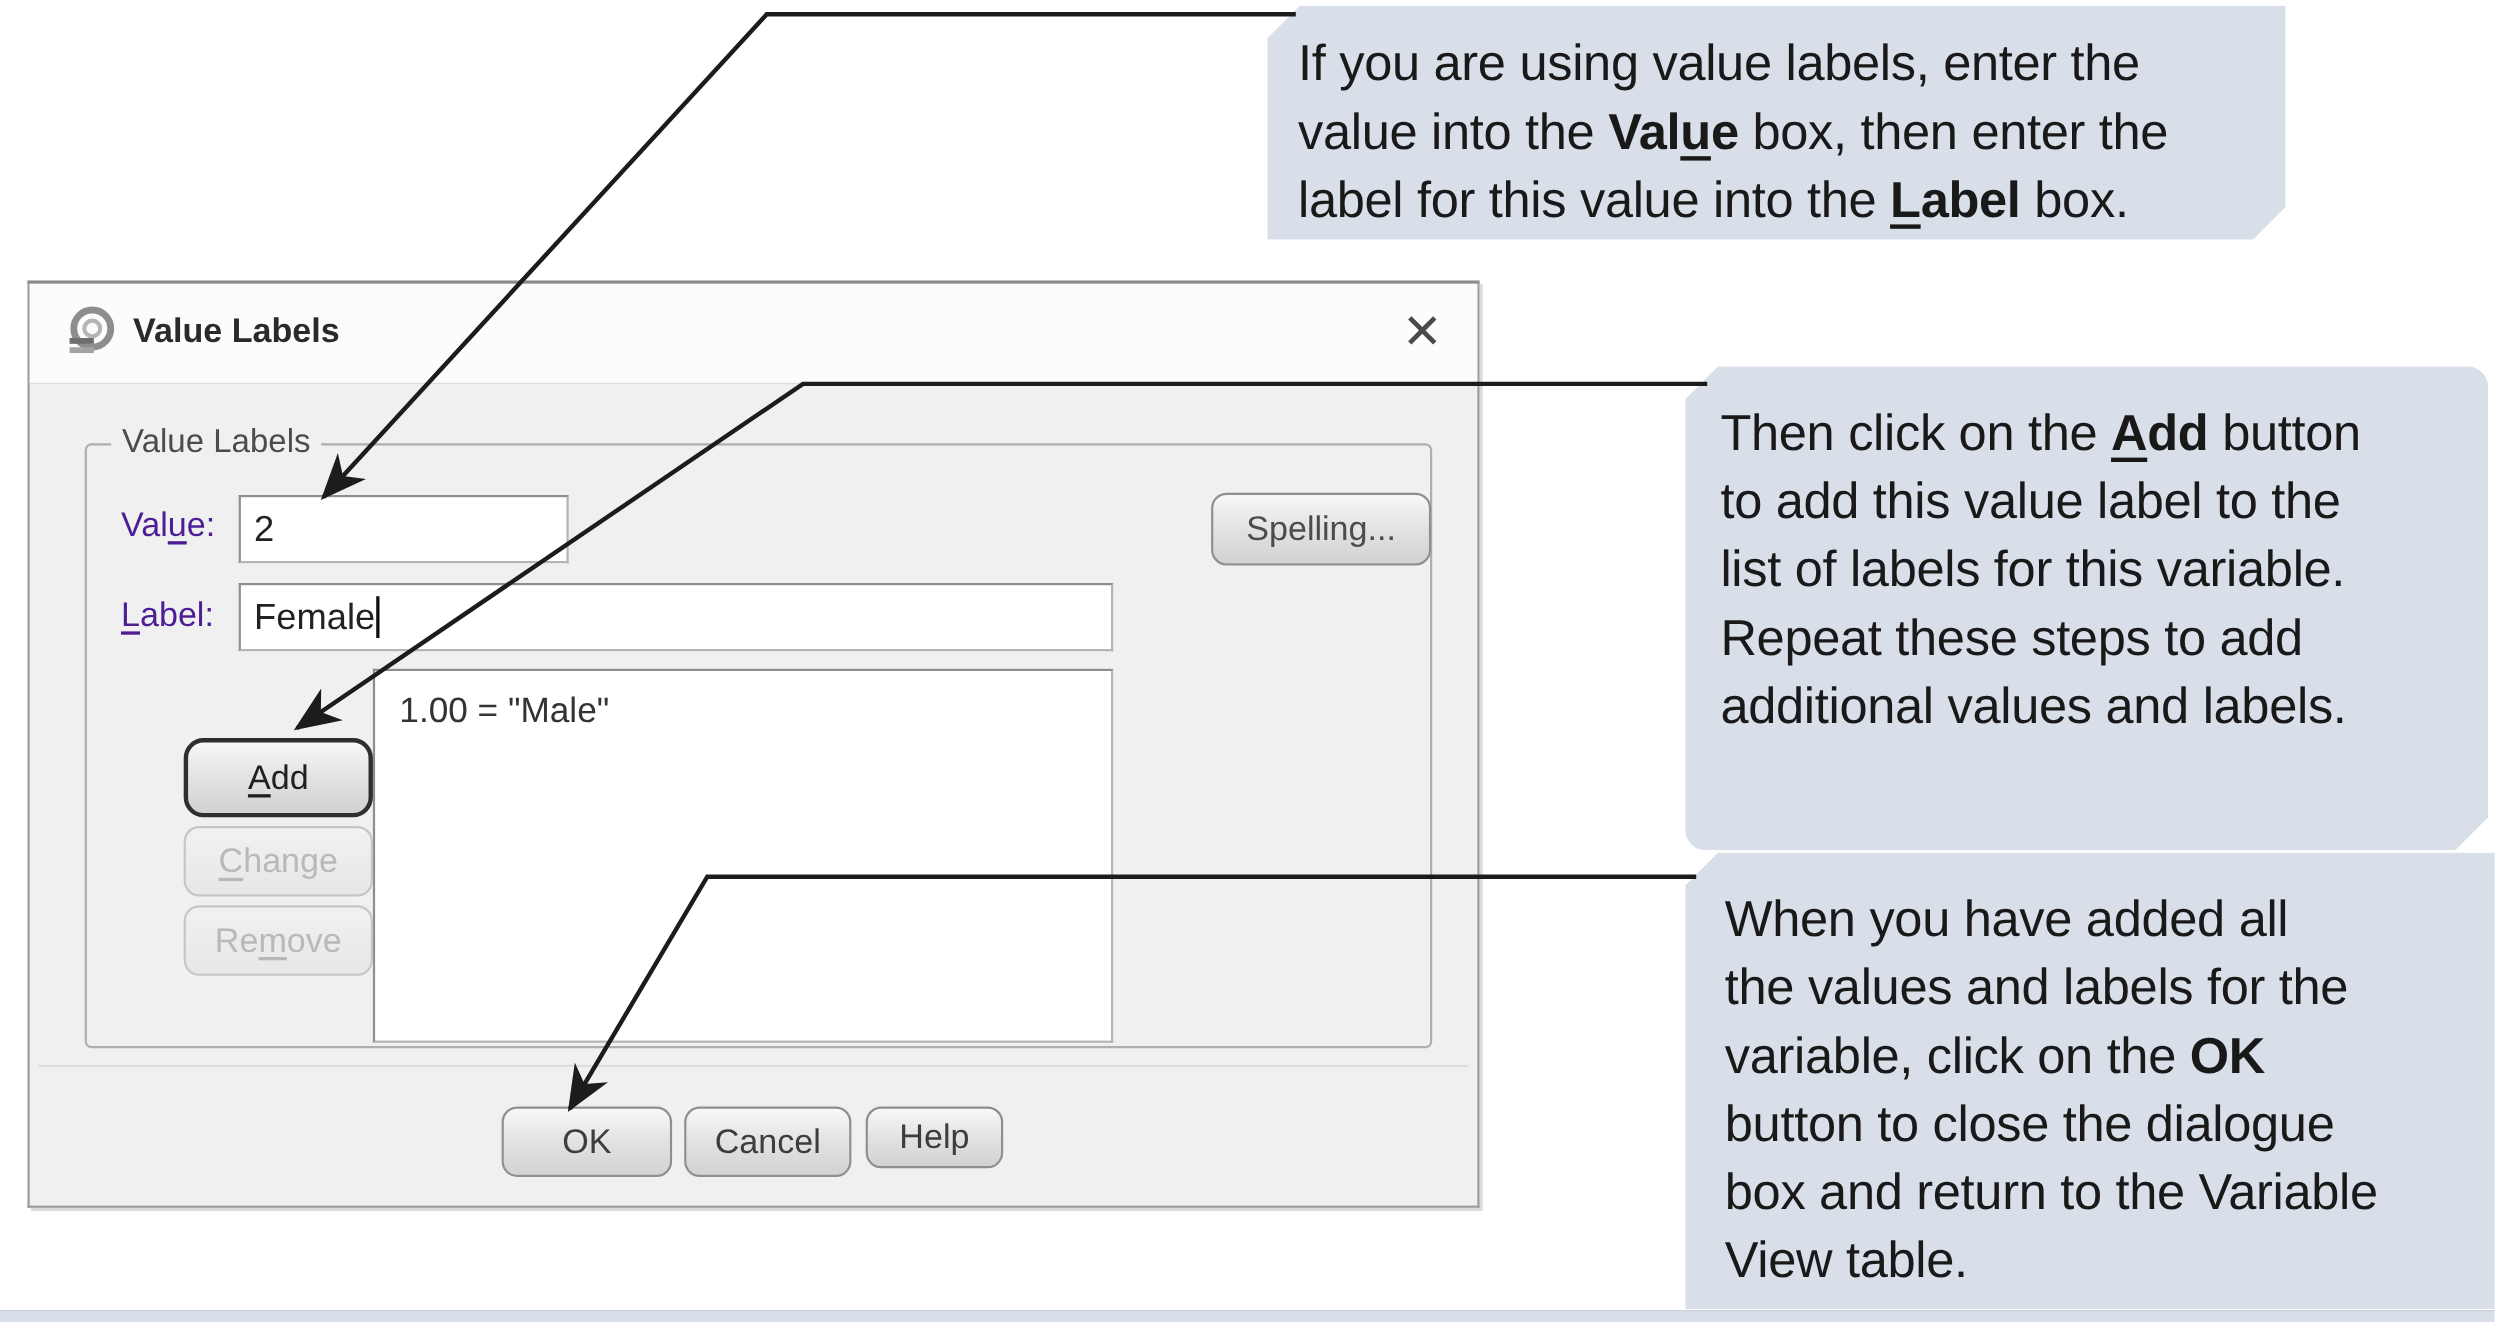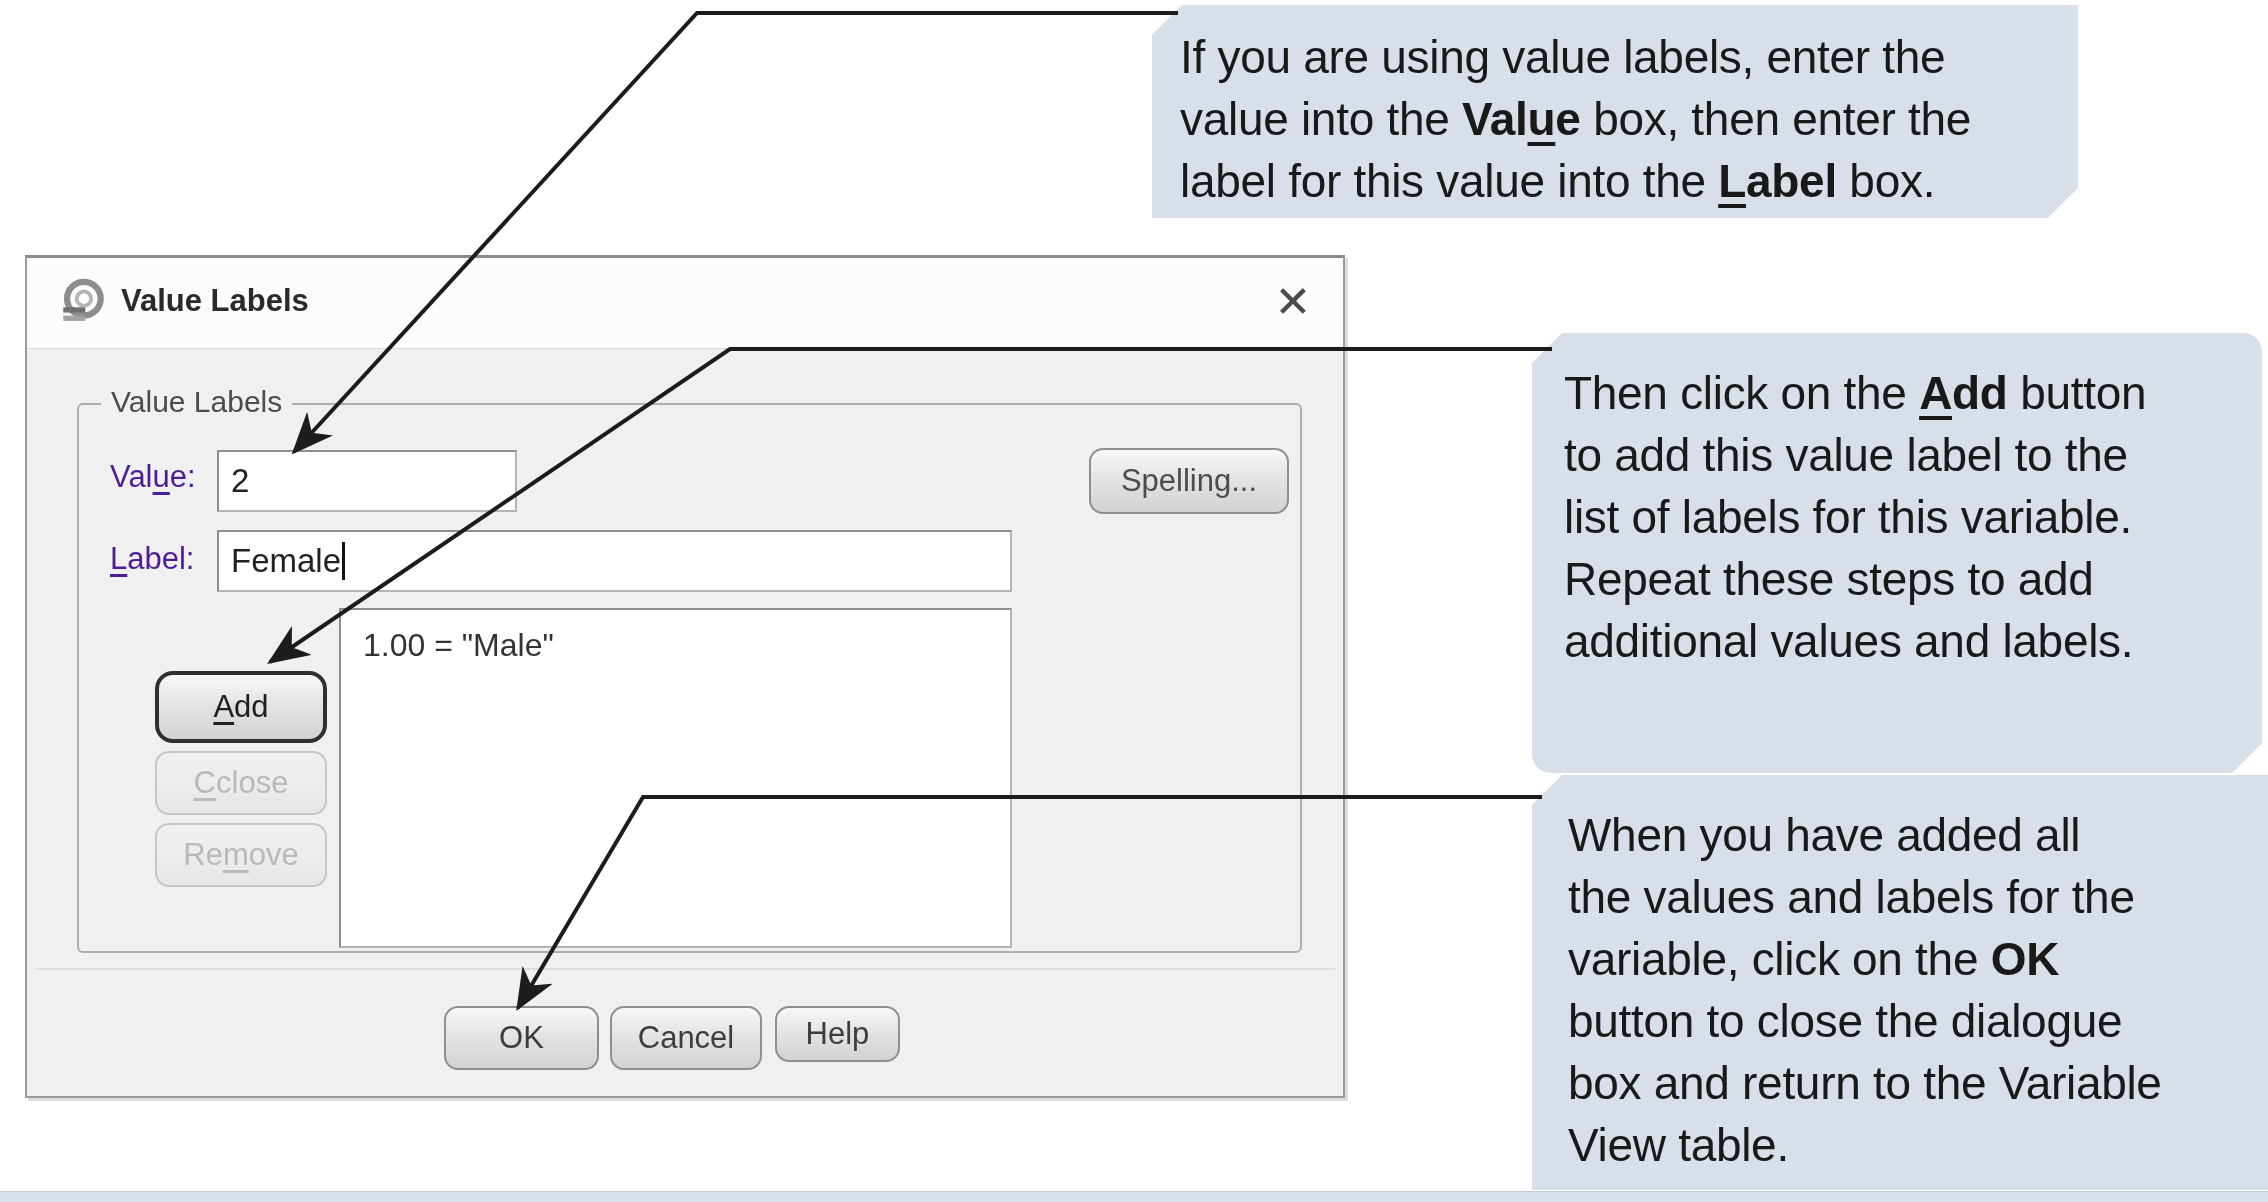--- a/index.html
+++ b/index.html
@@ -38,21 +38,21 @@
   .field-label .u,.btn .u{text-decoration:underline;text-decoration-thickness:2.5px;text-underline-offset:5px;}
 
   .textbox{position:absolute;background:#fff;border:2px solid;border-color:#8e8e8e #b4b4b4 #b4b4b4 #8e8e8e;
            box-sizing:border-box;font-size:33px;color:#222;display:flex;align-items:center;padding-left:12px;}
   #value-input{left:190px;top:192px;width:300px;height:62px;}
   #label-input{left:190px;top:272px;width:795px;height:62px;}
   .caret{display:inline-block;width:3px;height:38px;background:#111;margin-left:1px;}
 
   .btn{position:absolute;display:flex;align-items:center;justify-content:center;box-sizing:border-box;
        background:linear-gradient(180deg,#f8f8f8 0%,#e4e4e4 45%,#d2d2d2 100%);
-       border:2px solid #8f8f8f;border-radius:14px;font-size:31px;color:#3d3d3d;}
+       border:2px solid #8f8f8f;border-radius:14px;font-size:31px;color:#3d3d3d;margin-left:12px;}
   #spelling-btn{left:1062px;top:190px;width:200px;height:66px;color:#4c4c4c;}
   #add-btn{left:128px;top:413px;width:172px;height:72px;border:4px solid #2f2f2f;border-radius:18px;color:#1f1f1f;}
   .btn.disabled{background:linear-gradient(180deg,#f1f1f1,#e7e7e7);border:2px solid #c6c6c6;color:#b9b9b9;}
   #change-btn{left:128px;top:493px;width:172px;height:64px;}
   #remove-btn{left:128px;top:565px;width:172px;height:64px;}
 
   .listbox{position:absolute;left:312px;top:350px;width:673px;height:340px;background:#fff;
            border:2px solid;border-color:#8e8e8e #b4b4b4 #b4b4b4 #8e8e8e;box-sizing:border-box;
            padding:14px 0 0 22px;}
   .list-item{font-size:32px;color:#333;line-height:42px;}
@@ -133,21 +133,21 @@
     <div class="listbox">
       <div class="list-item">1.00 = "Male"</div>
     </div>
 
     <div class="btn" id="add-btn">
         <span class="u">A</span>
         <span>dd</span>
       </div>
     <div class="btn disabled" id="change-btn">
         <span class="u">C</span>
-        <span>close</span>
+        <span>hange</span>
       </div>
     <div class="btn disabled" id="remove-btn">
         <span>Re</span>
         <span class="u">m</span>
         <span>ove</span>
       </div>
 
     <div class="footer-sep"></div>
 
     <div class="btn" id="ok-btn">

